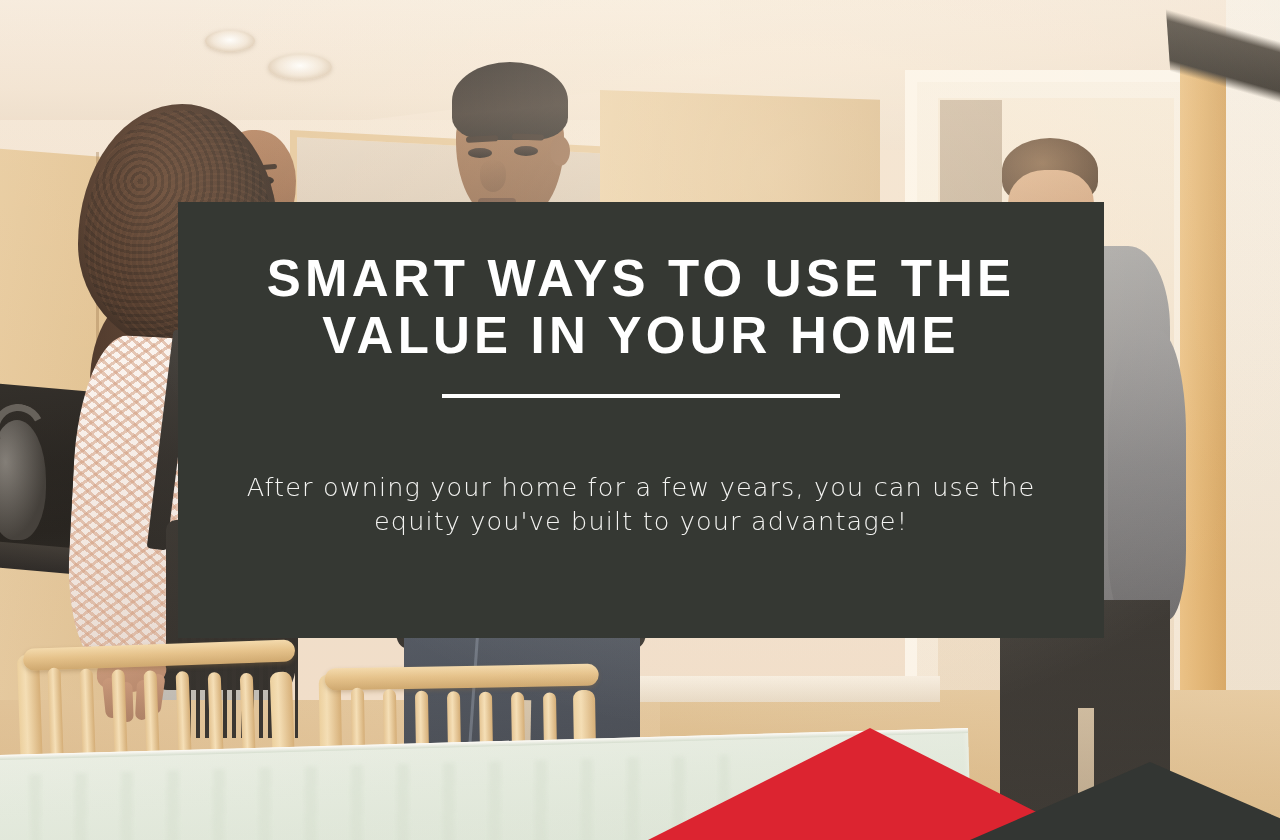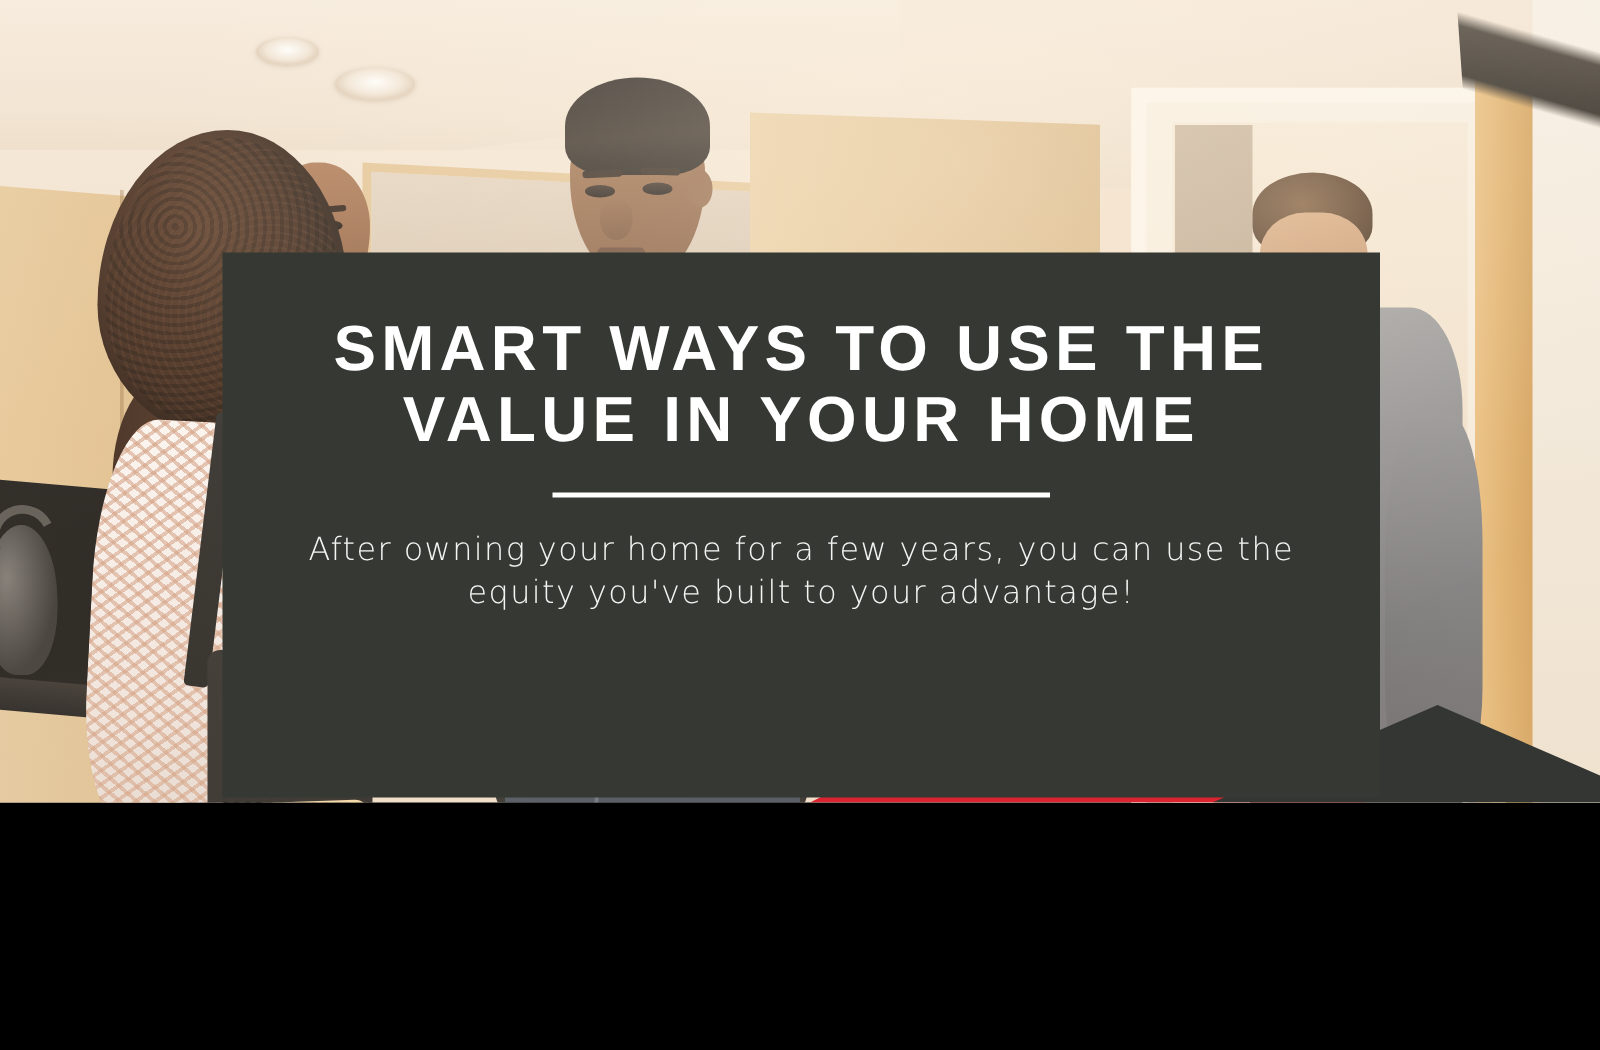--- a/index.html
+++ b/index.html
@@ -9,21 +9,21 @@
     width: 1280px;
     height: 840px;
     overflow: hidden;
     background: #000;
     font-family: "Liberation Sans", sans-serif;
   }
 
   #graphic {
     position: relative;
     width: 1280px;
-    height: 642px;
+    height: 840px;
     overflow: hidden;
     background: #efdcc8;
     padding-left: 18px;
   }
 
   
   .photo { position: absolute; inset: 0; overflow: hidden; }
 
   
   .ceiling {
@@ -440,20 +440,21 @@
   }
   .subtitle {
     color: #f4f4f2;
     font-family: "DejaVu Sans", sans-serif;
     font-weight: 300;
     font-size: 25.5px;
     line-height: 1.33;
     letter-spacing: 1.15px;
     text-align: center;
     max-width: 840px;
+    margin-top: 47px;
   }
 </style>
 </head>
 <body>
 
 <div id="graphic" style="--red:#DC2430; --dark:#333633; --panel:#353833;">
 
   <div class="photo">
 
     <div class="ceiling"></div>

